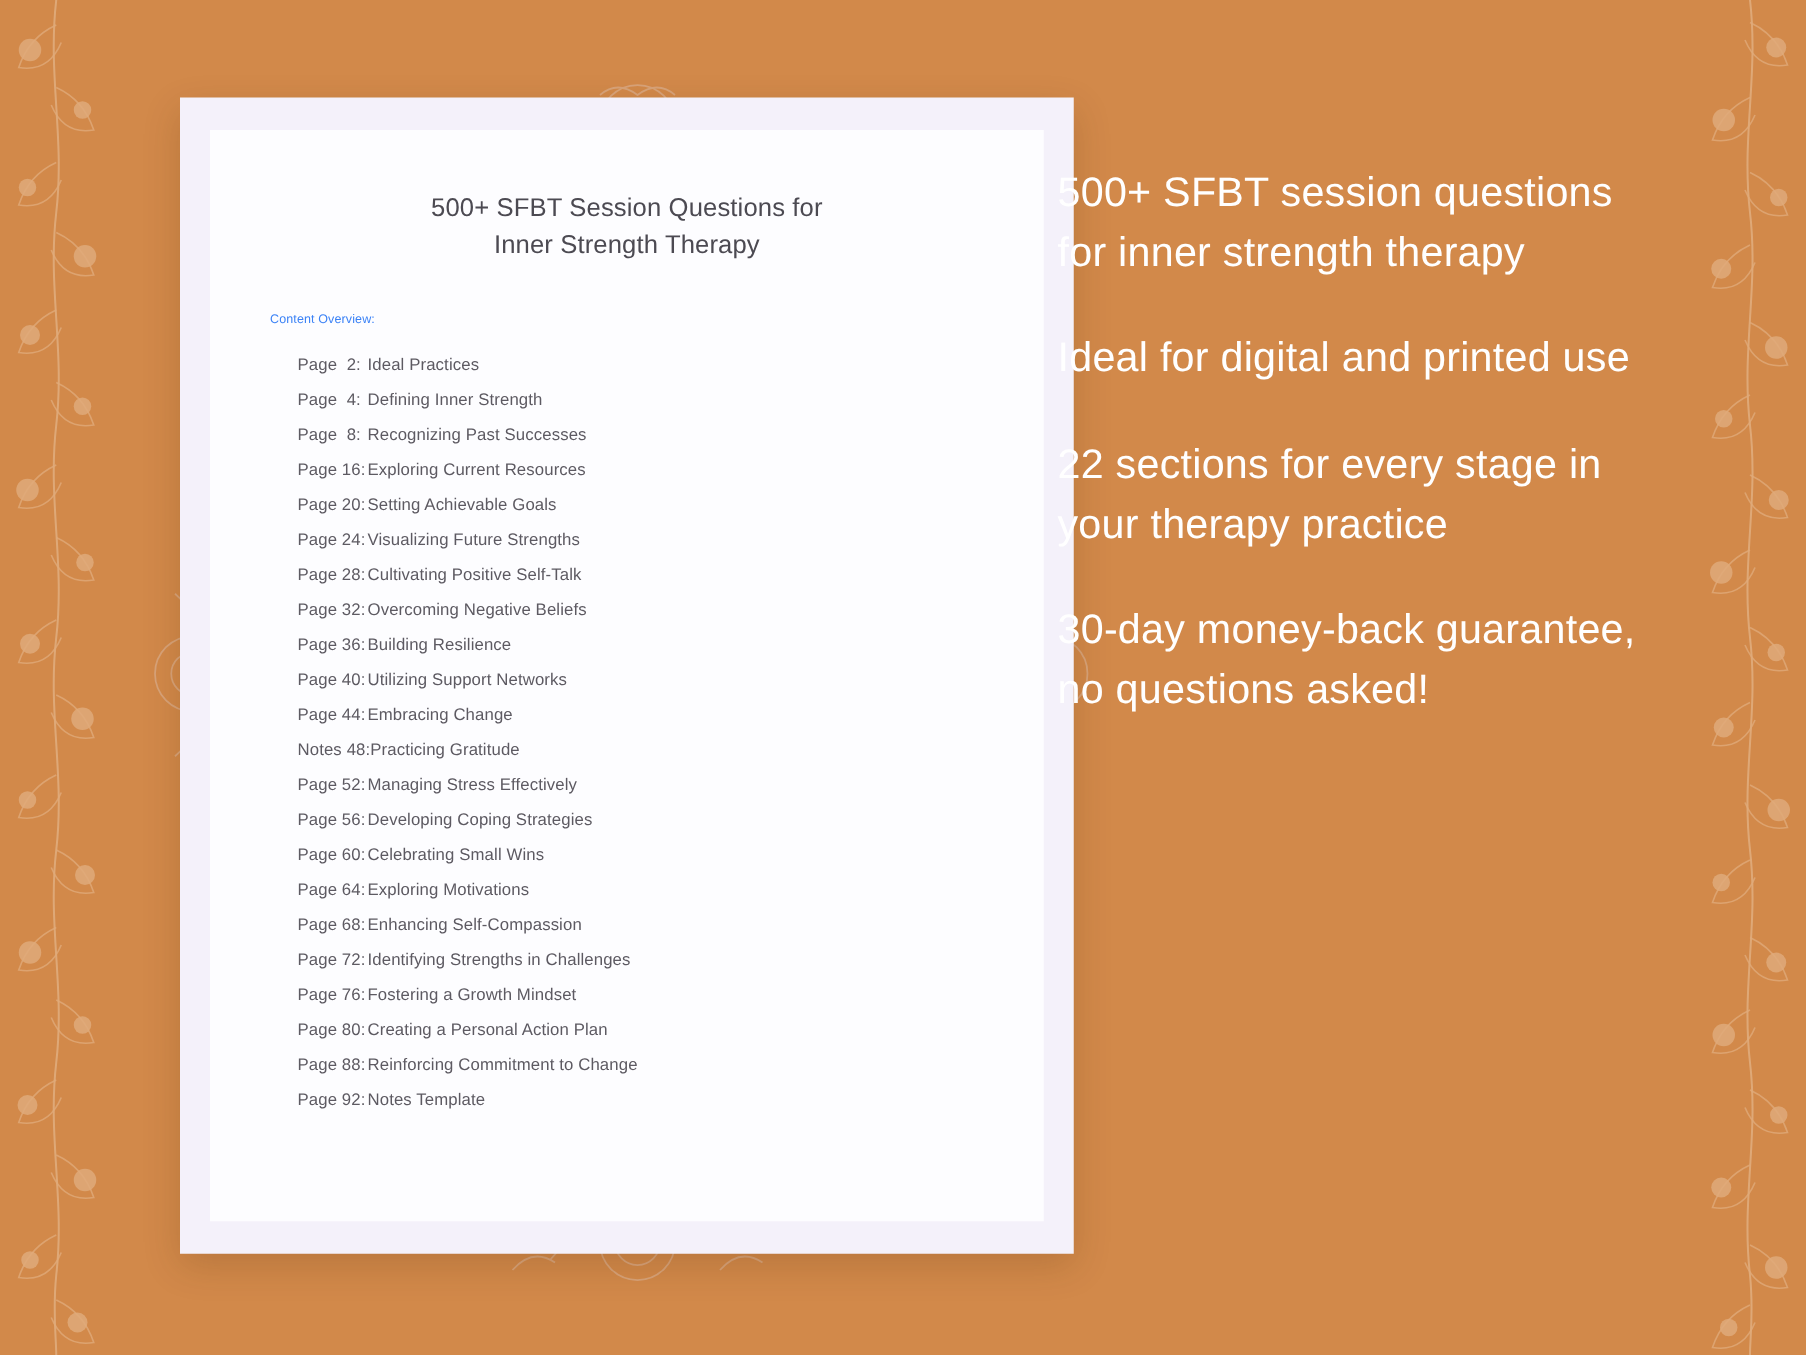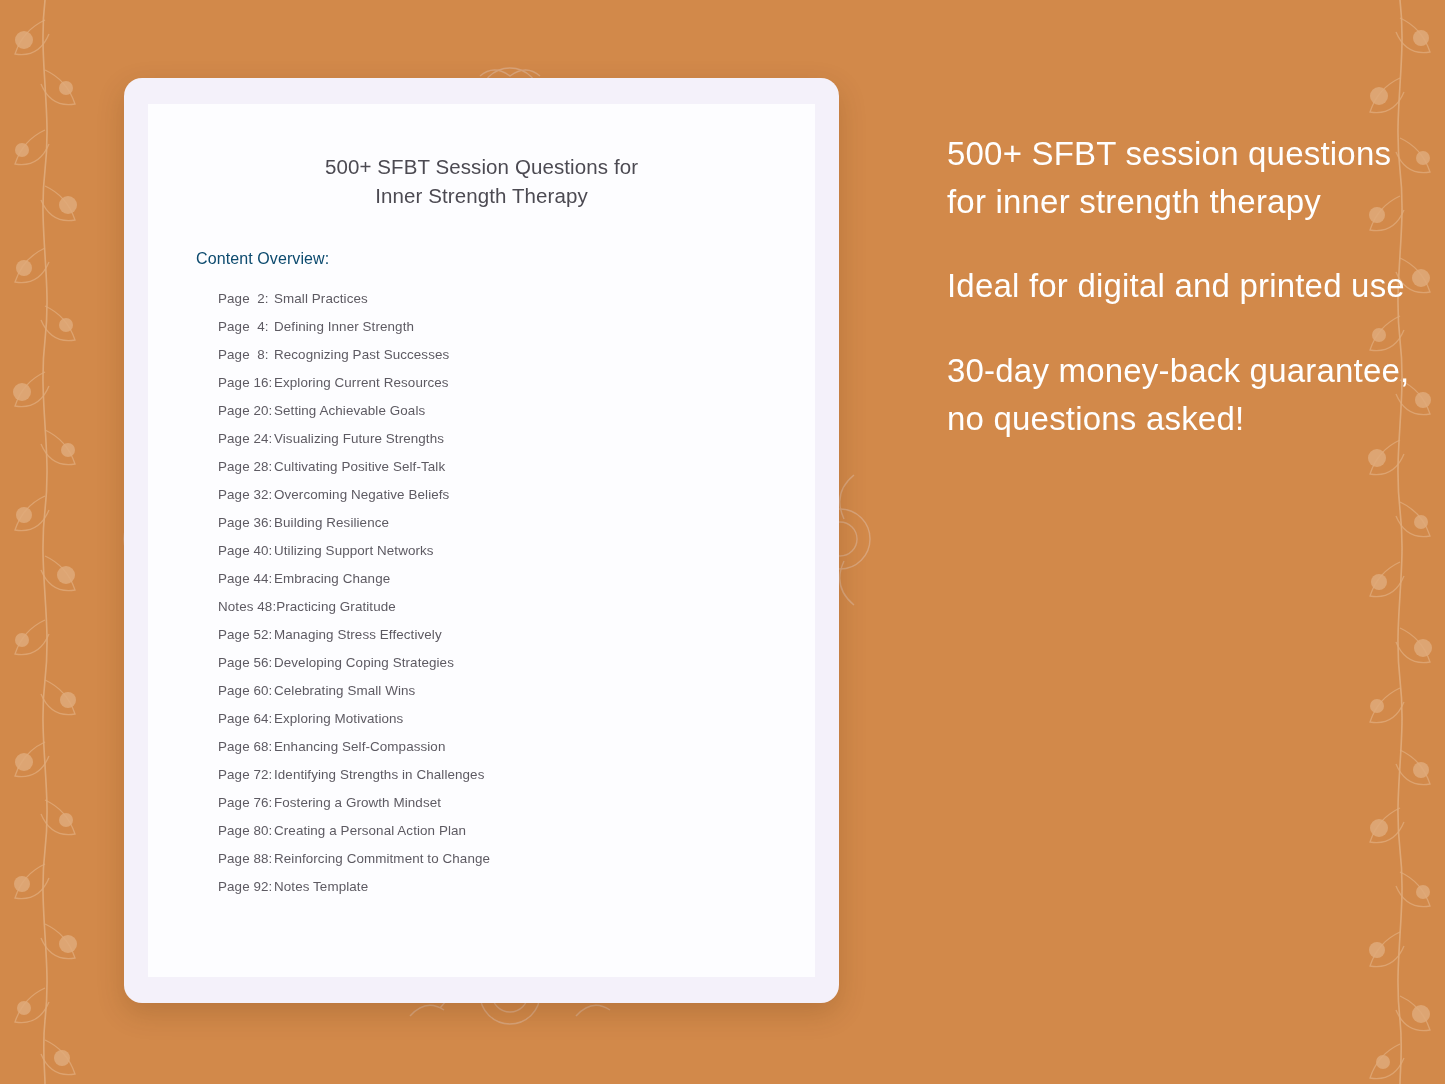--- a/index.html
+++ b/index.html
@@ -31,49 +31,48 @@
   
   .mandala {
     position: absolute;
     opacity: 0.28;
     pointer-events: none;
   }
 
   
   .page-wrap {
     position: absolute;
-    left: 124px;
+    left: 144px;
     top: 78px;
     width: 715px;
     height: 925px;
     background: #f4f1fa;
     box-shadow: 0 10px 28px rgba(80, 45, 10, 0.20);
     overflow: hidden;
-    border-radius: 18px;
   }
   .page-inner {
     position: absolute;
     left: 24px;
     top: 26px;
     right: 24px;
     bottom: 26px;
     background: #fdfdff;
   }
   .doc-title {
     text-align: center;
     color: #4c4a52;
     font-size: 20.5px;
     line-height: 1.42;
     padding: 48px 70px 0 70px;
     font-weight: 400;
     letter-spacing: 0.1px;
   }
   .content-overview-label {
-    color: #0c4a6e;
-    font-size: 16px;
+    color: #3b82f6;
+    font-size: 10px;
     padding: 40px 0 0 48px;
     letter-spacing: 0.1px;
   }
   .toc {
     margin: 16px 0 0 0;
     padding: 0 0 0 70px;
     list-style: none;
   }
   .toc-row {
     display: flex;
@@ -87,21 +86,21 @@
   .toc-page {
     display: inline-block;
     min-width: 56px;
     white-space: pre;
   }
   .toc-label { white-space: nowrap; }
 
   
   .copy {
     position: absolute;
-    left: 947px;
+    left: 846px;
     top: 130px;
     width: 470px;
   }
   .copy-block {
     color: #ffffff;
     font-size: 33px;
     line-height: 1.46;
     margin-bottom: 36px;
     letter-spacing: 0.2px;
     font-weight: 400;
@@ -256,21 +255,21 @@
     <div class="doc-title">
       <div>500+ SFBT Session Questions for</div>
       <div>Inner Strength Therapy</div>
     </div>
 
     <div class="content-overview-label">Content Overview:</div>
 
     <ul class="toc" id="toc-list">
         <li class="toc-row">
           <span class="toc-page">Page  2:</span>
-          <span class="toc-label">Small Practices</span>
+          <span class="toc-label">Ideal Practices</span>
         </li>
         <li class="toc-row">
           <span class="toc-page">Page  4:</span>
           <span class="toc-label">Defining Inner Strength</span>
         </li>
         <li class="toc-row">
           <span class="toc-page">Page  8:</span>
           <span class="toc-label">Recognizing Past Successes</span>
         </li>
         <li class="toc-row">
@@ -350,14 +349,15 @@
           <span class="toc-label">Notes Template</span>
         </li>
       </ul>
 
   </div>
 </div>
 
 <div class="copy" id="copy-column">
     <div class="copy-block">500+ SFBT session questions for inner strength therapy</div>
     <div class="copy-block">Ideal for digital and printed use</div>
+    <div class="copy-block">22 sections for every stage in your therapy practice</div>
     <div class="copy-block">30-day money-back guarantee, no questions asked!</div>
   </div>
 
 </body></html>

